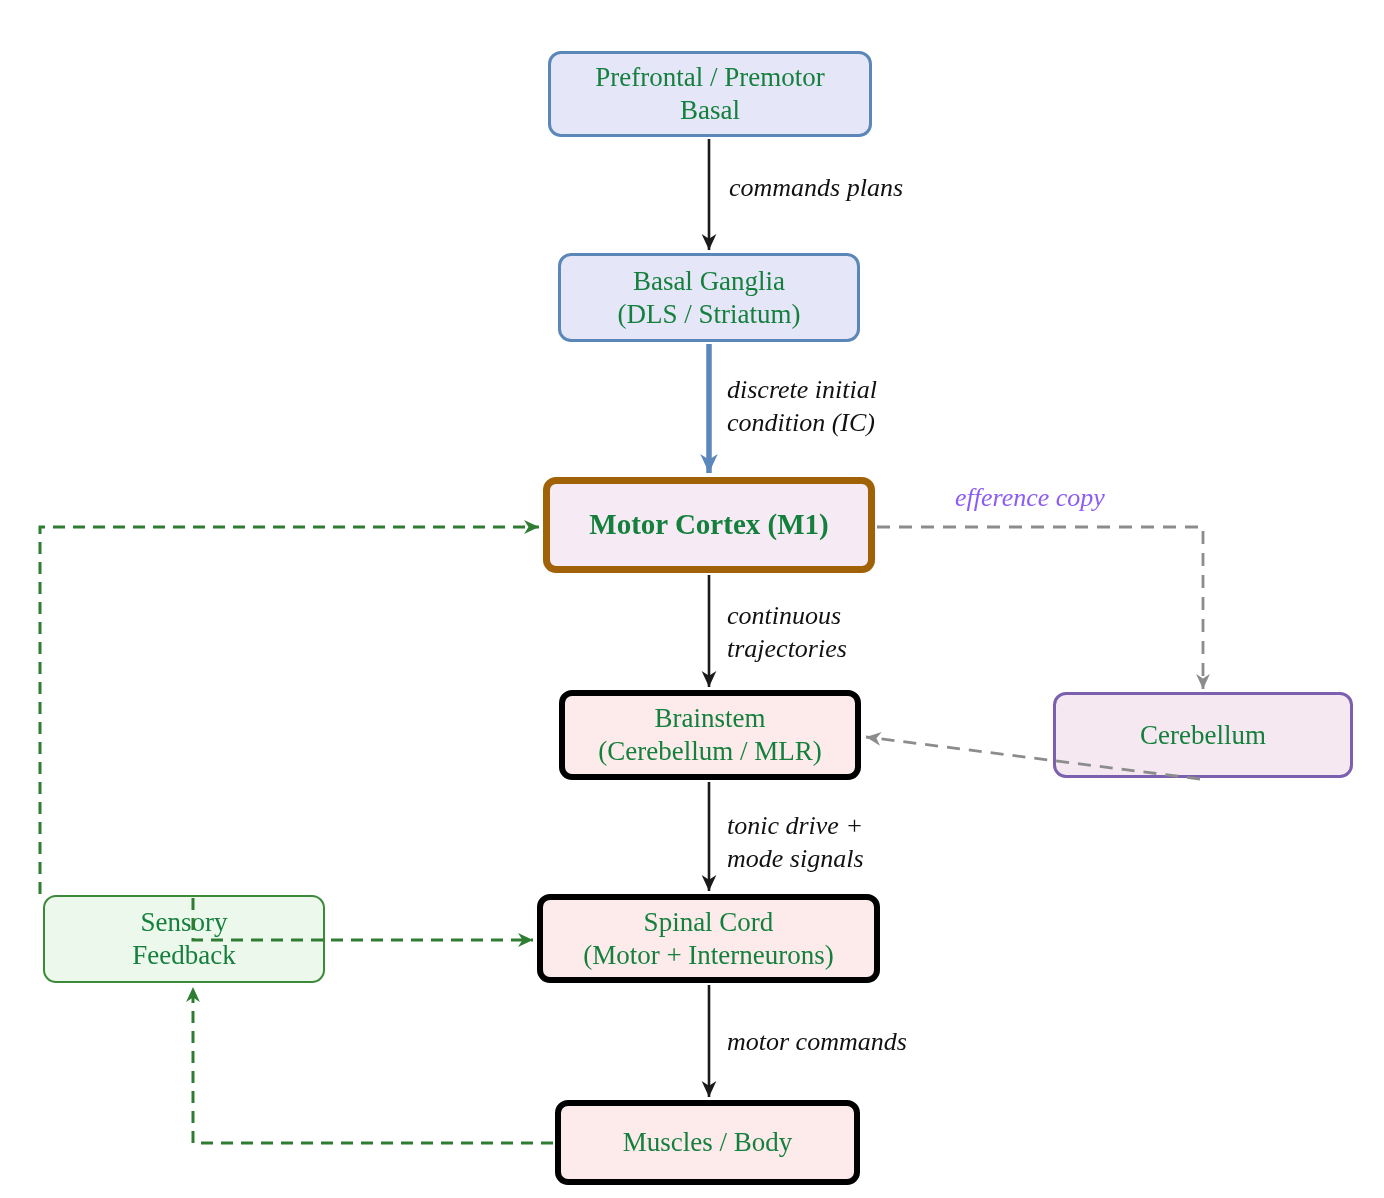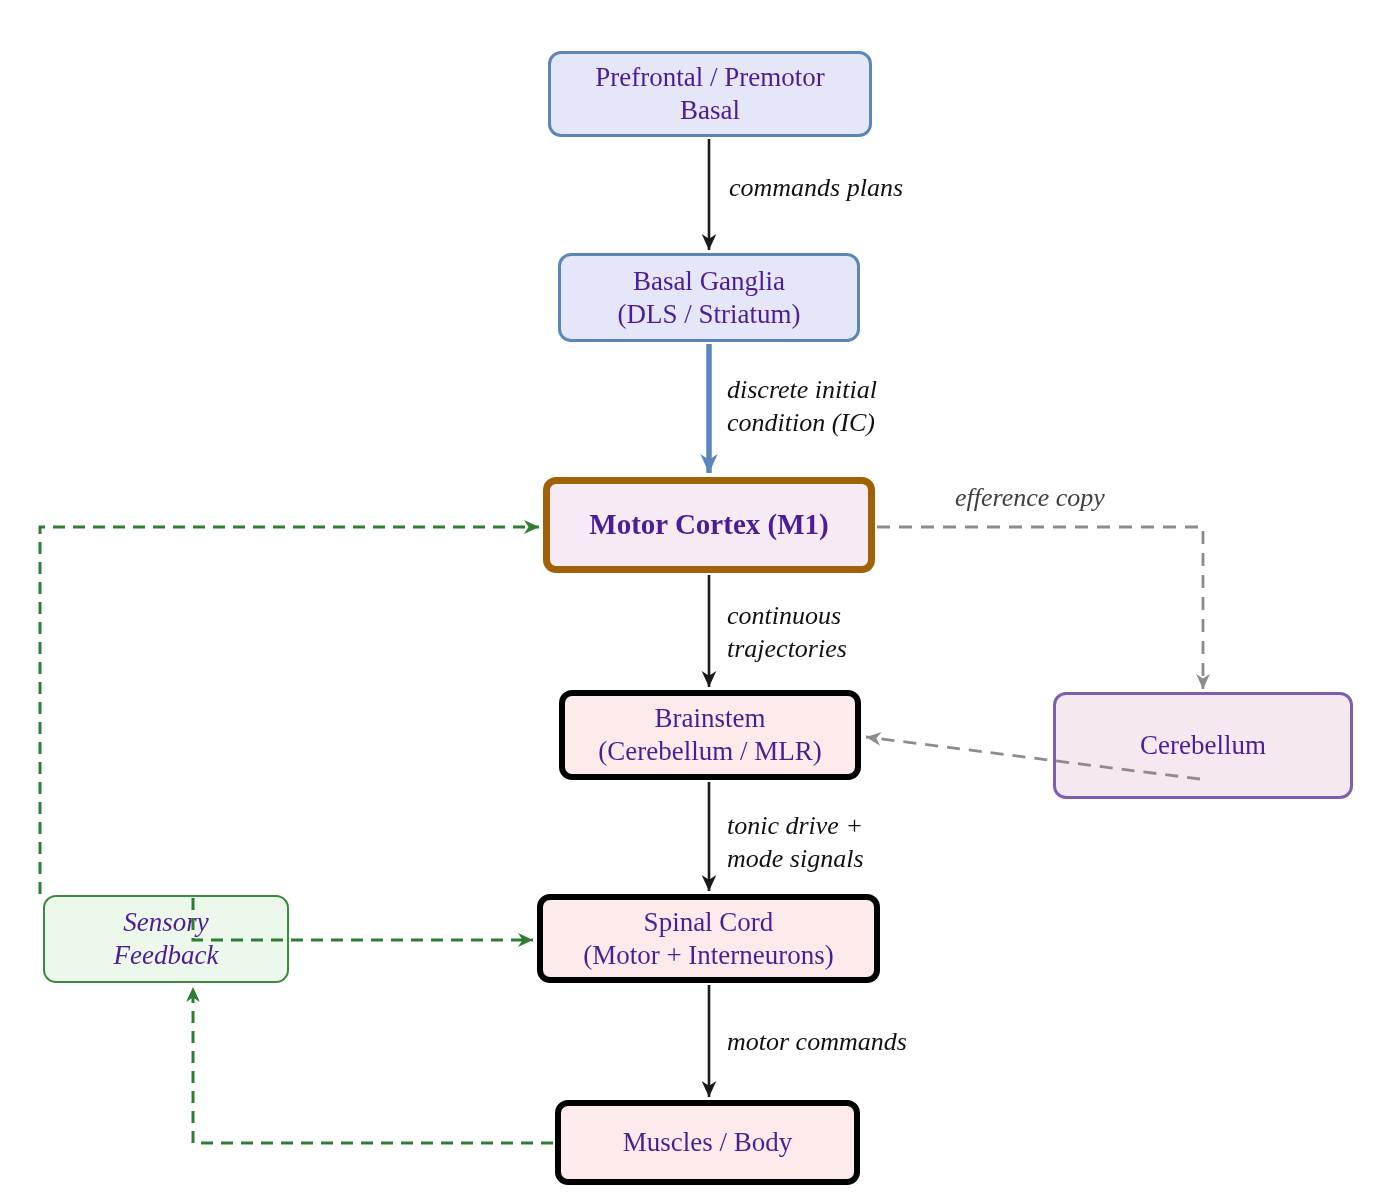--- a/index.html
+++ b/index.html
@@ -11,39 +11,39 @@
     overflow:hidden;
   }
   .node{
     position:absolute;
     box-sizing:border-box;
     border-radius:13px;
     display:flex;flex-direction:column;
     align-items:center;justify-content:center;
     text-align:center;
     font-size:27px;line-height:1.22;
-    color:#4c1d95;
+    color:#15803d;
     z-index:1;
   }
   .node .ln{white-space:nowrap;}
   .blue   {background:#e6e6f9;border:3.5px solid #5b87b8;}
   .purple-strong{background:#f6ebf4;border:7px solid #a16207;font-weight:bold;font-size:29px;}
   .purple {background:#f5e8f1;border:3px solid #7c5fae;}
   .red    {background:#fcebea;border:6px solid #000000;}
   .green  {background:#edf8ec;border:2px solid #3a8a3a;}
 
   .edge-label{
     position:absolute;
     font-style:italic;
     font-size:26px;line-height:1.25;
     color:#111111;
     z-index:6;
     white-space:nowrap;
   }
-  .edge-label.gray{color:#404040;}
+  .edge-label.gray{color:#8b5cf6;}
 
   #wires{
     position:absolute;left:0;top:0;width:1384px;height:1198px;
     z-index:5;pointer-events:none;
   }
 </style>
 </head>
 <body>
 
 <div id="canvas">
@@ -55,39 +55,39 @@
 
   <div class="node blue" style="left:558px;top:253px;width:302px;height:89px;text-align:right;">
     <div class="ln">Basal Ganglia</div>
     <div class="ln">(DLS / Striatum)</div>
   </div>
 
   <div class="node purple-strong" style="left:543px;top:477px;width:332px;height:96px;">
     <div class="ln">Motor Cortex (M1)</div>
   </div>
 
-  <div class="node purple" style="left:1053px;top:692px;width:300px;height:107px;">
+  <div class="node purple" style="left:1053px;top:692px;width:300px;height:86px;">
     <div class="ln">Cerebellum</div>
   </div>
 
   <div class="node red" style="left:559px;top:690px;width:302px;height:90px;">
     <div class="ln">Brainstem</div>
     <div class="ln">(Cerebellum / MLR)</div>
   </div>
 
   <div class="node red" style="left:537px;top:894px;width:343px;height:89px;">
     <div class="ln">Spinal Cord</div>
     <div class="ln">(Motor + Interneurons)</div>
   </div>
 
   <div class="node red" style="left:555px;top:1100px;width:305px;height:85px;">
     <div class="ln">Muscles / Body</div>
   </div>
 
-  <div class="node green" style="left:43px;top:895px;width:246px;height:88px;font-style:italic;">
+  <div class="node green" style="left:43px;top:895px;width:282px;height:88px;">
     <div class="ln">Sensory</div>
     <div class="ln">Feedback</div>
   </div>
 
   <div class="edge-label" style="left:729px;top:172px;">
     <div>commands plans</div>
   </div>
 
   <div class="edge-label" style="left:727px;top:374px;">
     <div>discrete initial</div>

